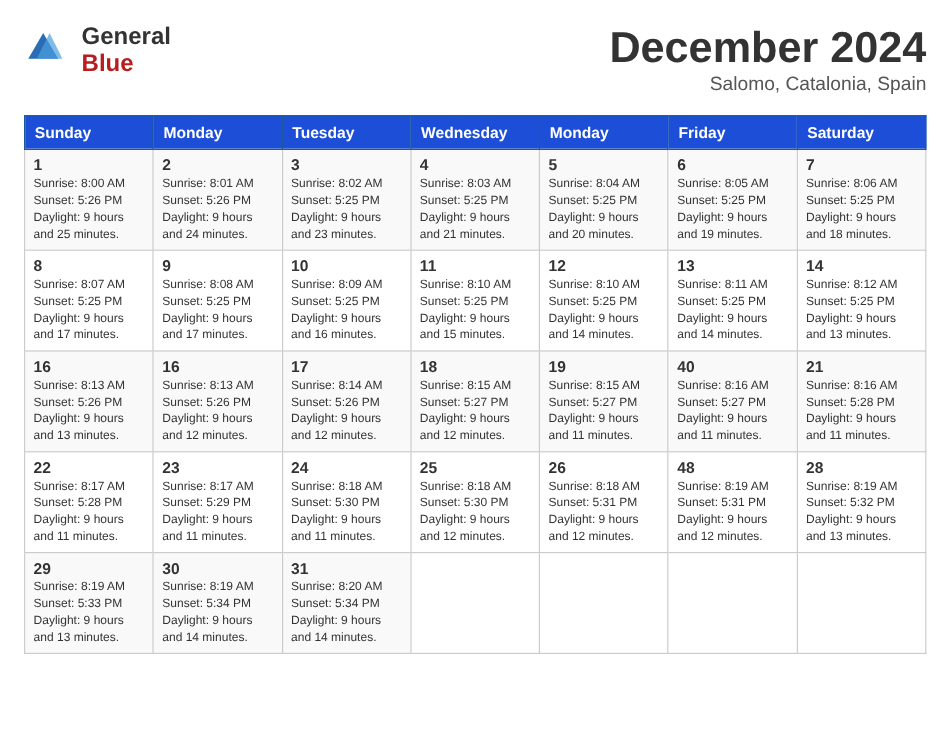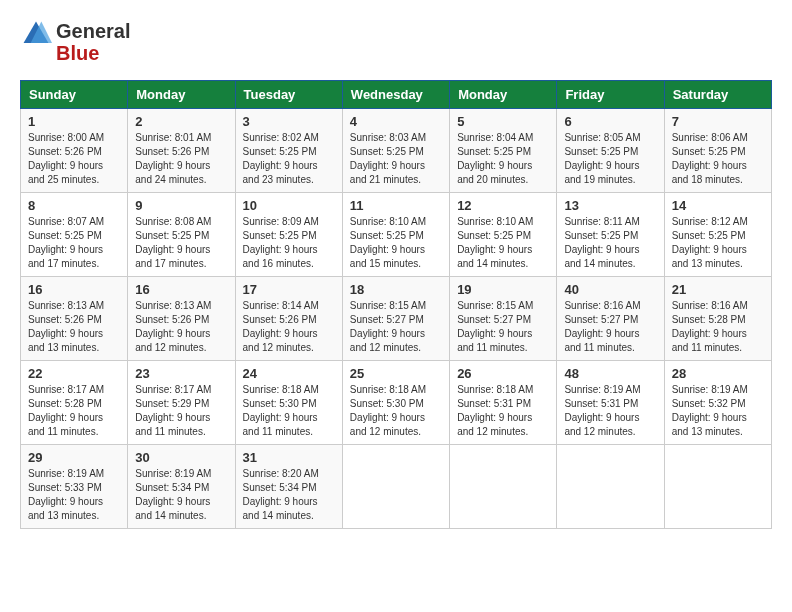--- a/index.html
+++ b/index.html
@@ -36,21 +36,21 @@
       font-size: 16px;
       color: #555;
       margin-top: 2px;
     }
     .calendar {
       width: 100%;
       border-collapse: collapse;
       table-layout: fixed;
     }
     .calendar th {
-      background-color: #15803d;
+      background-color: #1d4ed8;
       color: #fff;
       text-align: left;
       padding: 6px 8px;
       font-size: 13px;
       font-weight: bold;
       border: 1px solid #1a5a9a;
     }
     .calendar td {
       vertical-align: top;
       padding: 5px 7px;
@@ -80,40 +80,45 @@
     .empty-cell {
       background: #fff !important;
     }
     .logo-wrapper {
       display: flex;
       flex-direction: column;
       align-items: flex-start;
     }
     .logo-line {
       display: flex;
-      align-items: flex-start;
+      align-items: center;
+      gap: 12px;
     }
   </style>
 </head>
 <body>
 
 <div>
   <div class="header">
     <div class="logo-wrapper">
       <div class="logo-line">
         <svg class="logo-icon" viewBox="0 0 36 36">
           <polygon points="18,4 32,28 4,28" fill="#2a6db5"></polygon>
           <polygon points="24,4 36,28 12,28" fill="#4a9fe0" opacity="0.7"></polygon>
         </svg>
         <div>
           <div style="font-size:20px;font-weight:bold;color:#333;line-height:1.1;">General</div>
           <div style="font-size:20px;font-weight:bold;color:#b91c1c;line-height:1.1;">Blue</div>
         </div>
       </div>
     </div>
+    <div class="title-block">
+      <div class="month-title">December 2024</div>
+      <div class="subtitle">Salomo, Catalonia, Spain</div>
+    </div>
   </div>
 
   <table class="calendar">
     <thead>
       <tr>
         <th>Sunday</th>
         <th>Monday</th>
         <th>Tuesday</th>
         <th>Wednesday</th>
         <th>Monday</th>

